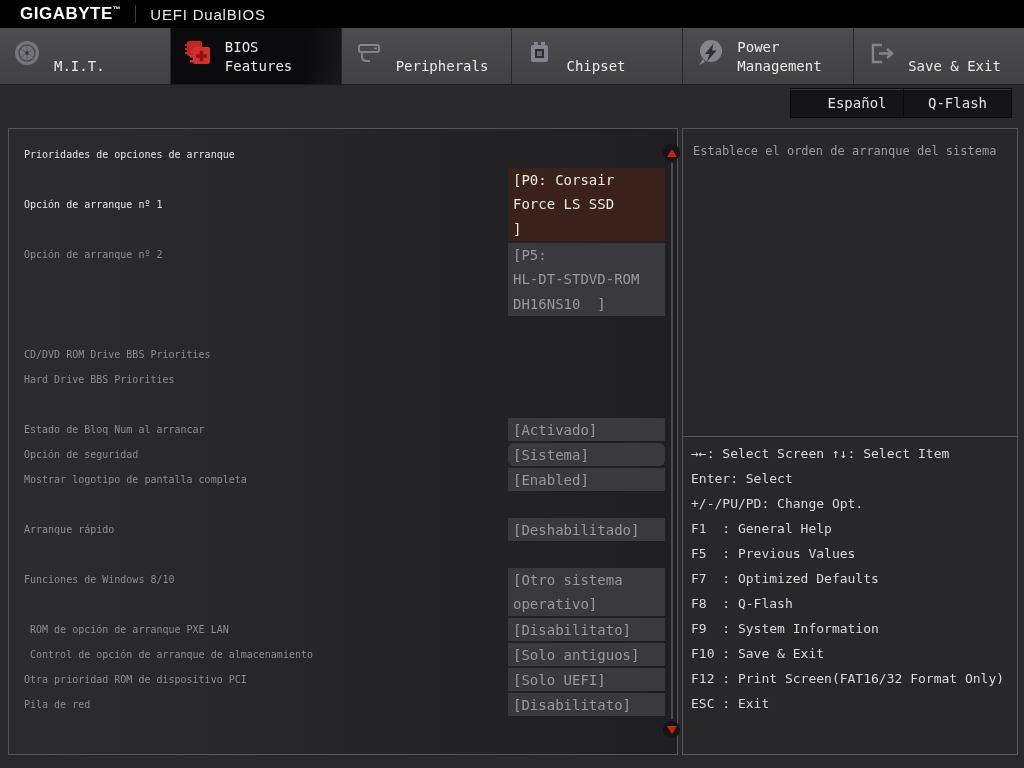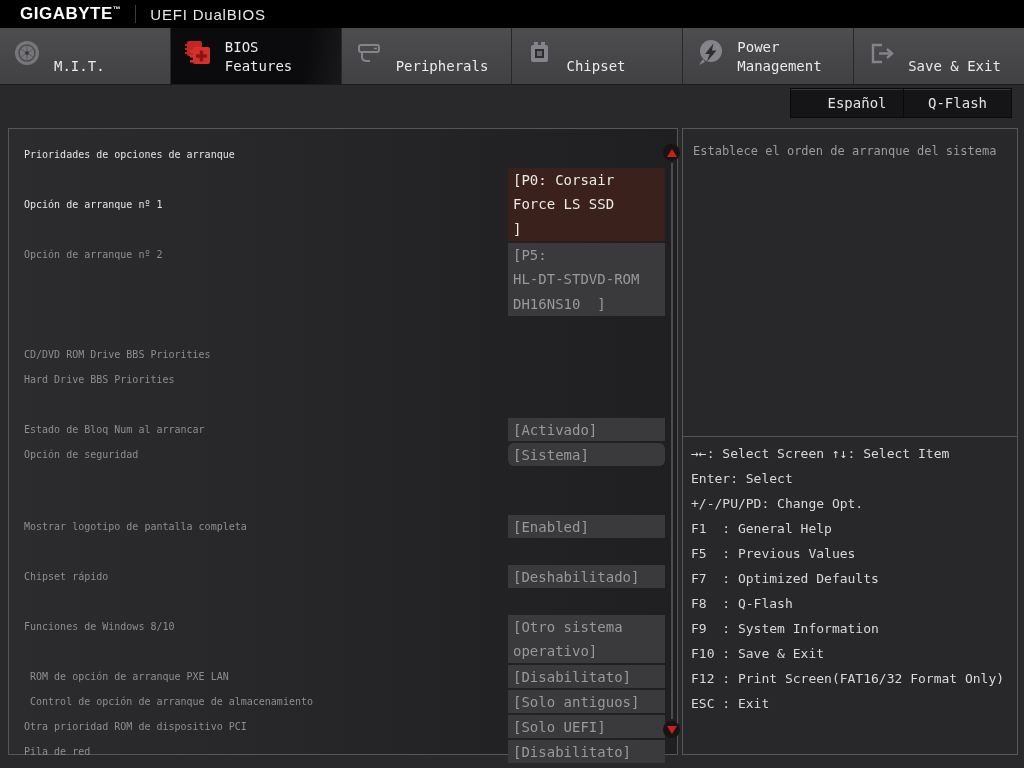--- a/index.html
+++ b/index.html
@@ -216,29 +216,29 @@
       <div class="val" style="height: 23px;">
         <div class="vline">[Activado]</div>
       </div>
     </div>
     <div class="row" style="min-height: 25px;">
       <span class="lbl">Opción de seguridad</span>
       <div class="val" style="height: 23px; border-radius: 6px;">
         <div class="vline">[Sistema]</div>
       </div>
     </div>
-    <div class="row" style="min-height: 25px; margin-top: 47px;">
+    <div class="row" style="min-height: 25px;">
       <span class="lbl">Mostrar logotipo de pantalla completa</span>
       <div class="val" style="height: 23px;">
         <div class="vline">[Enabled]</div>
       </div>
     </div>
     <div class="row spacer"></div>
     <div class="row" style="min-height: 25px;">
-      <span class="lbl">Chipset rápido</span>
+      <span class="lbl">Arranque rápido</span>
       <div class="val" style="height: 23px;">
         <div class="vline">[Deshabilitado]</div>
       </div>
     </div>
     <div class="row spacer"></div>
     <div class="row" style="min-height: 50px; gap: 24px;">
       <span class="lbl">Funciones de Windows 8/10</span>
       <div class="val" style="height: 48px;">
         <div class="vline">[Otro sistema</div>
         <div class="vline">operativo]</div>

